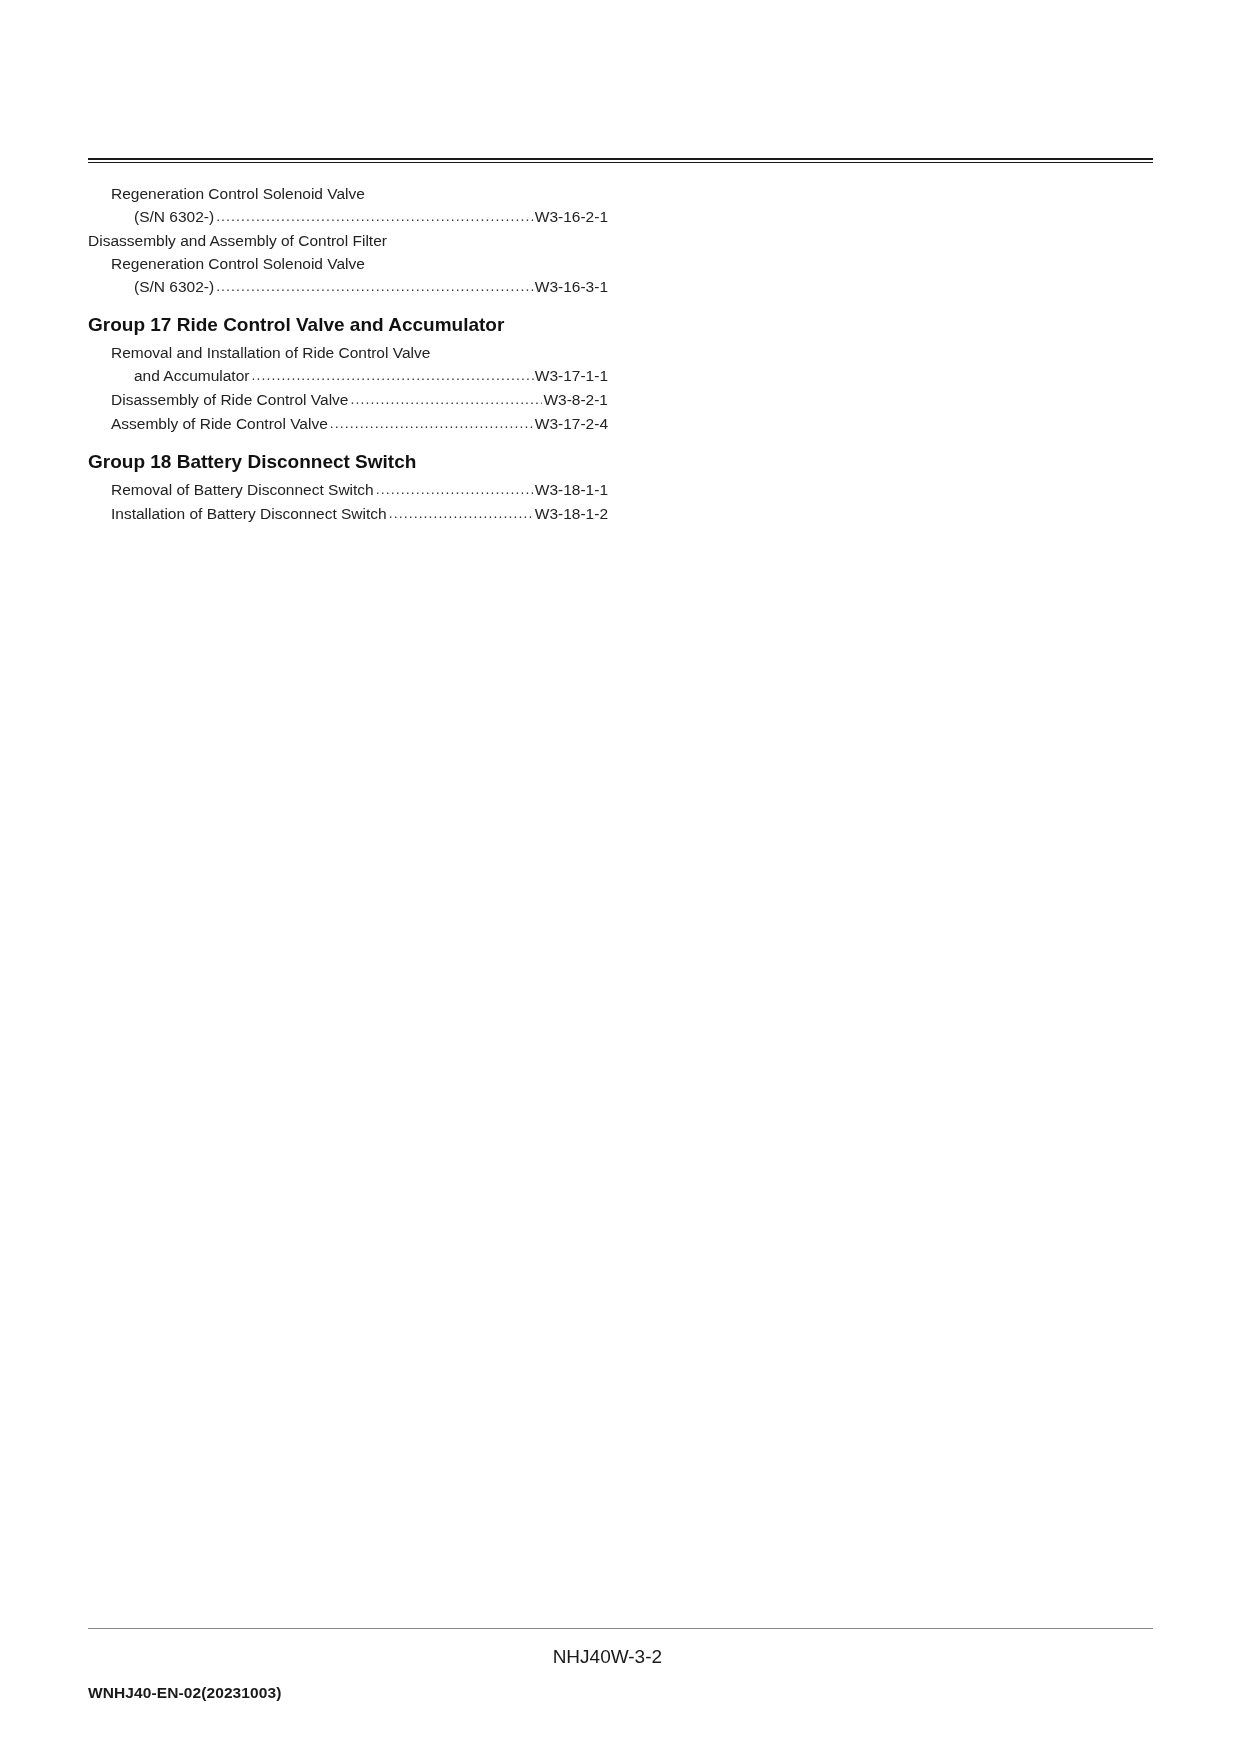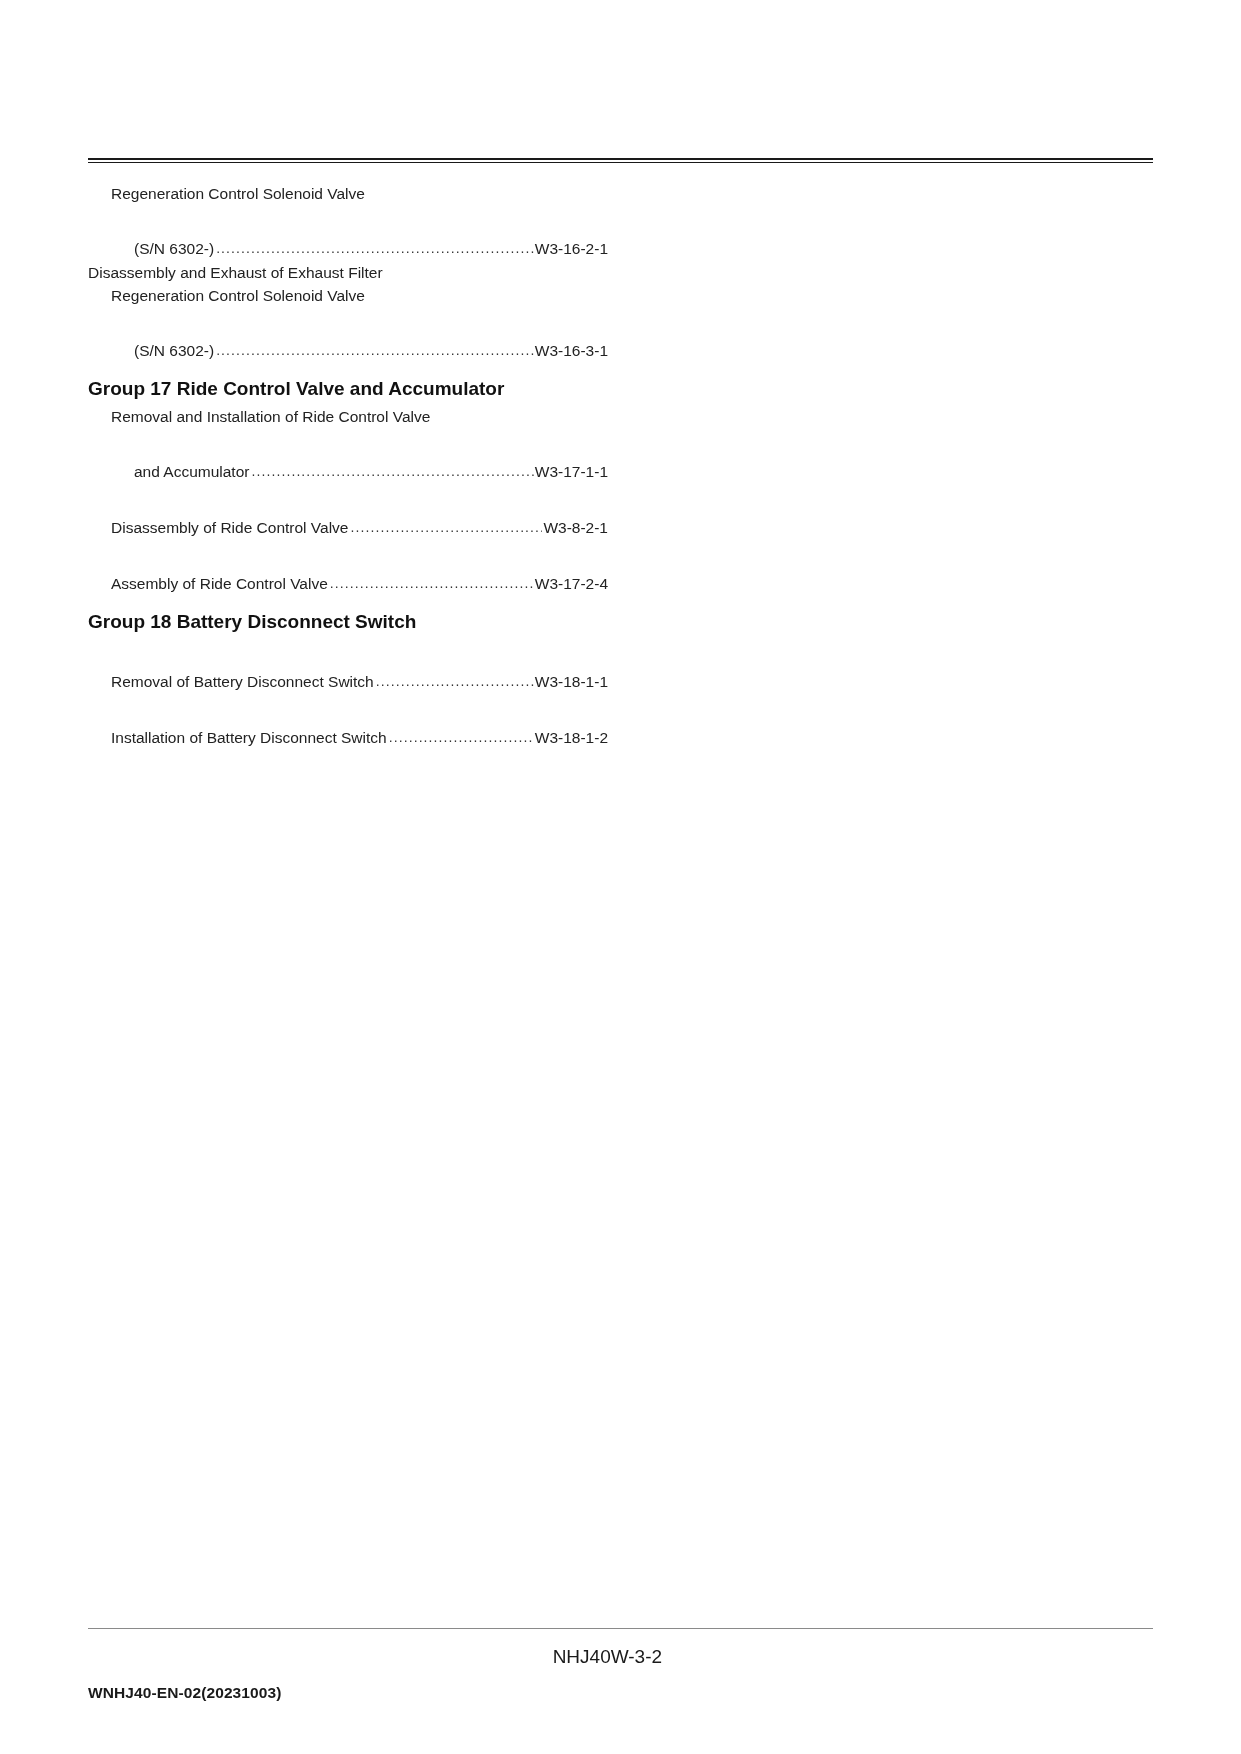--- a/index.html
+++ b/index.html
@@ -50,21 +50,20 @@
   .entry {
     display: flex;
     align-items: baseline;
     font-size: 15.5px;
     line-height: 23px;
     color: #222222;
     white-space: nowrap;
   }
   .entry .txt {
     flex: 0 0 auto;
-    margin-top: 32px;
   }
   .entry .leader {
     flex: 1 1 auto;
     overflow: hidden;
     white-space: nowrap;
     margin: 0 1px 0 2px;
     color: #333;
     letter-spacing: 1.1px;
     font-size: 14px;
     position: relative;
@@ -142,21 +141,21 @@
     <div class="thin"></div>
   </div>
 
   <div class="content" id="toc-content">
       <div class="plain indent-1">Regeneration Control Solenoid Valve</div>
       <div class="entry indent-2">
         <span class="txt">(S/N 6302-)</span>
         <span class="leader">................................................................................................................................................................</span>
         <span class="page-no">W3-16-2-1</span>
       </div>
-      <div class="plain indent-0">Disassembly and Exhaust of Exhaust Filter</div>
+      <div class="plain indent-0">Disassembly and Assembly of Control Filter</div>
       <div class="plain indent-1">Regeneration Control Solenoid Valve</div>
       <div class="entry indent-2">
         <span class="txt">(S/N 6302-)</span>
         <span class="leader">................................................................................................................................................................</span>
         <span class="page-no">W3-16-3-1</span>
       </div>
       <div class="group-head">Group 17 Ride Control Valve and Accumulator</div>
       <div class="plain indent-1">Removal and Installation of Ride Control Valve</div>
       <div class="entry indent-2">
         <span class="txt">and Accumulator</span>

